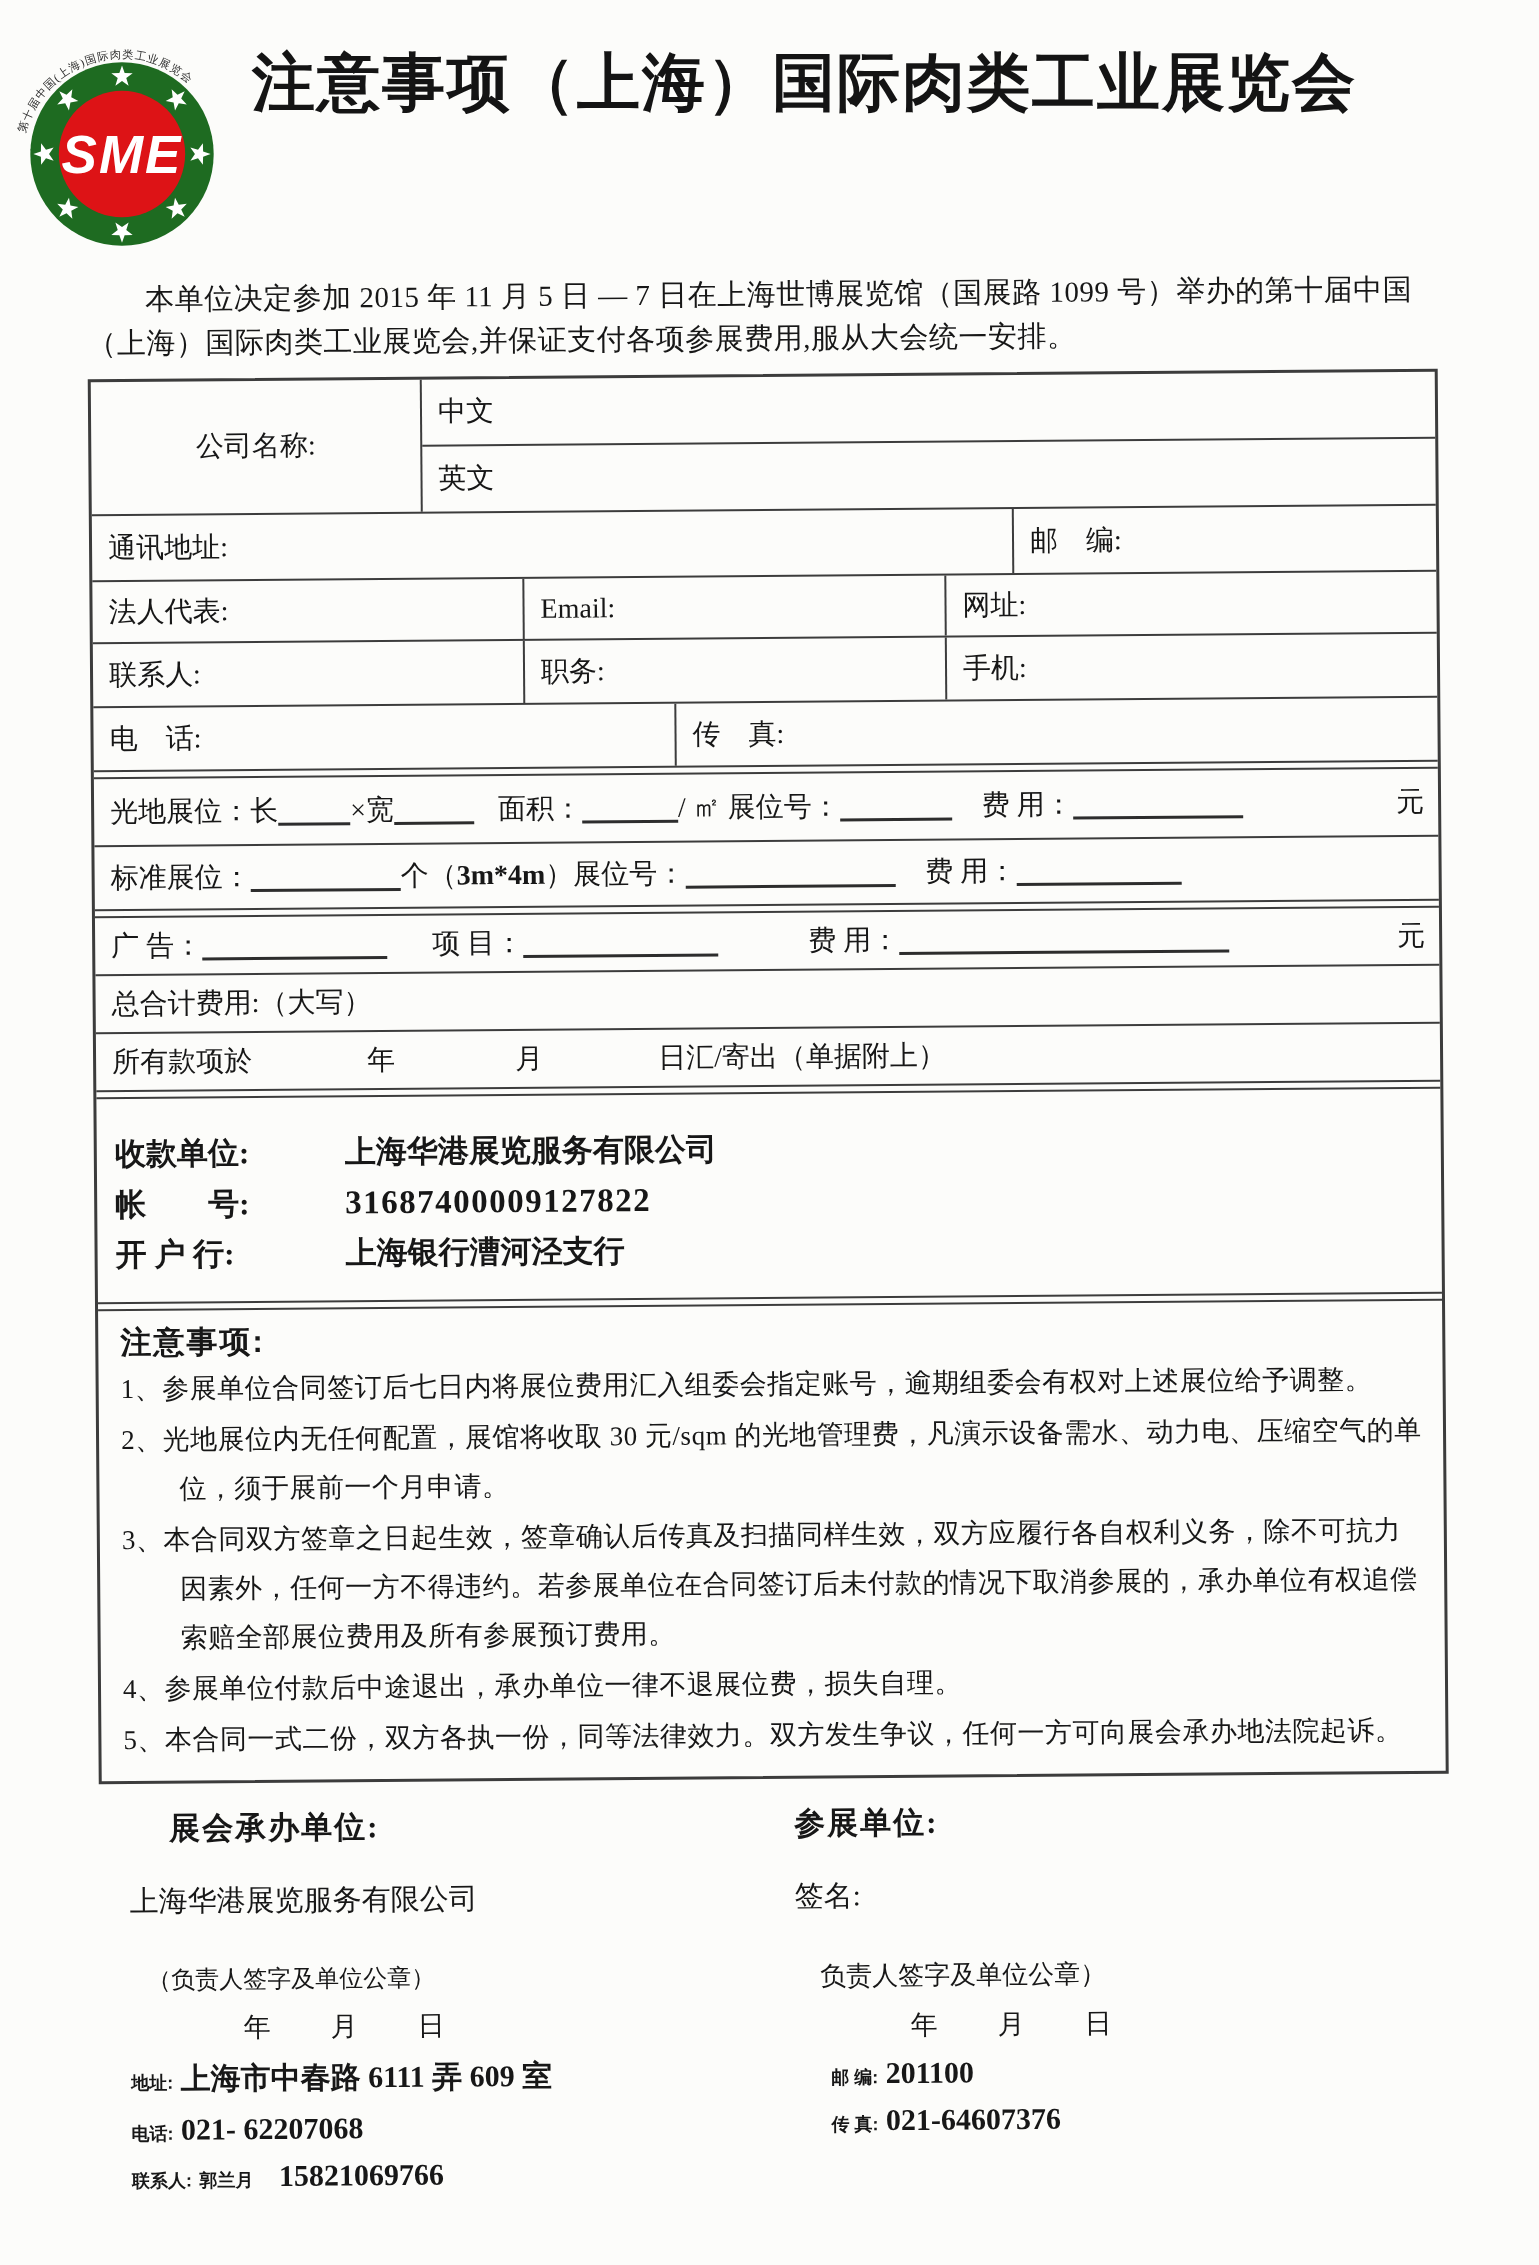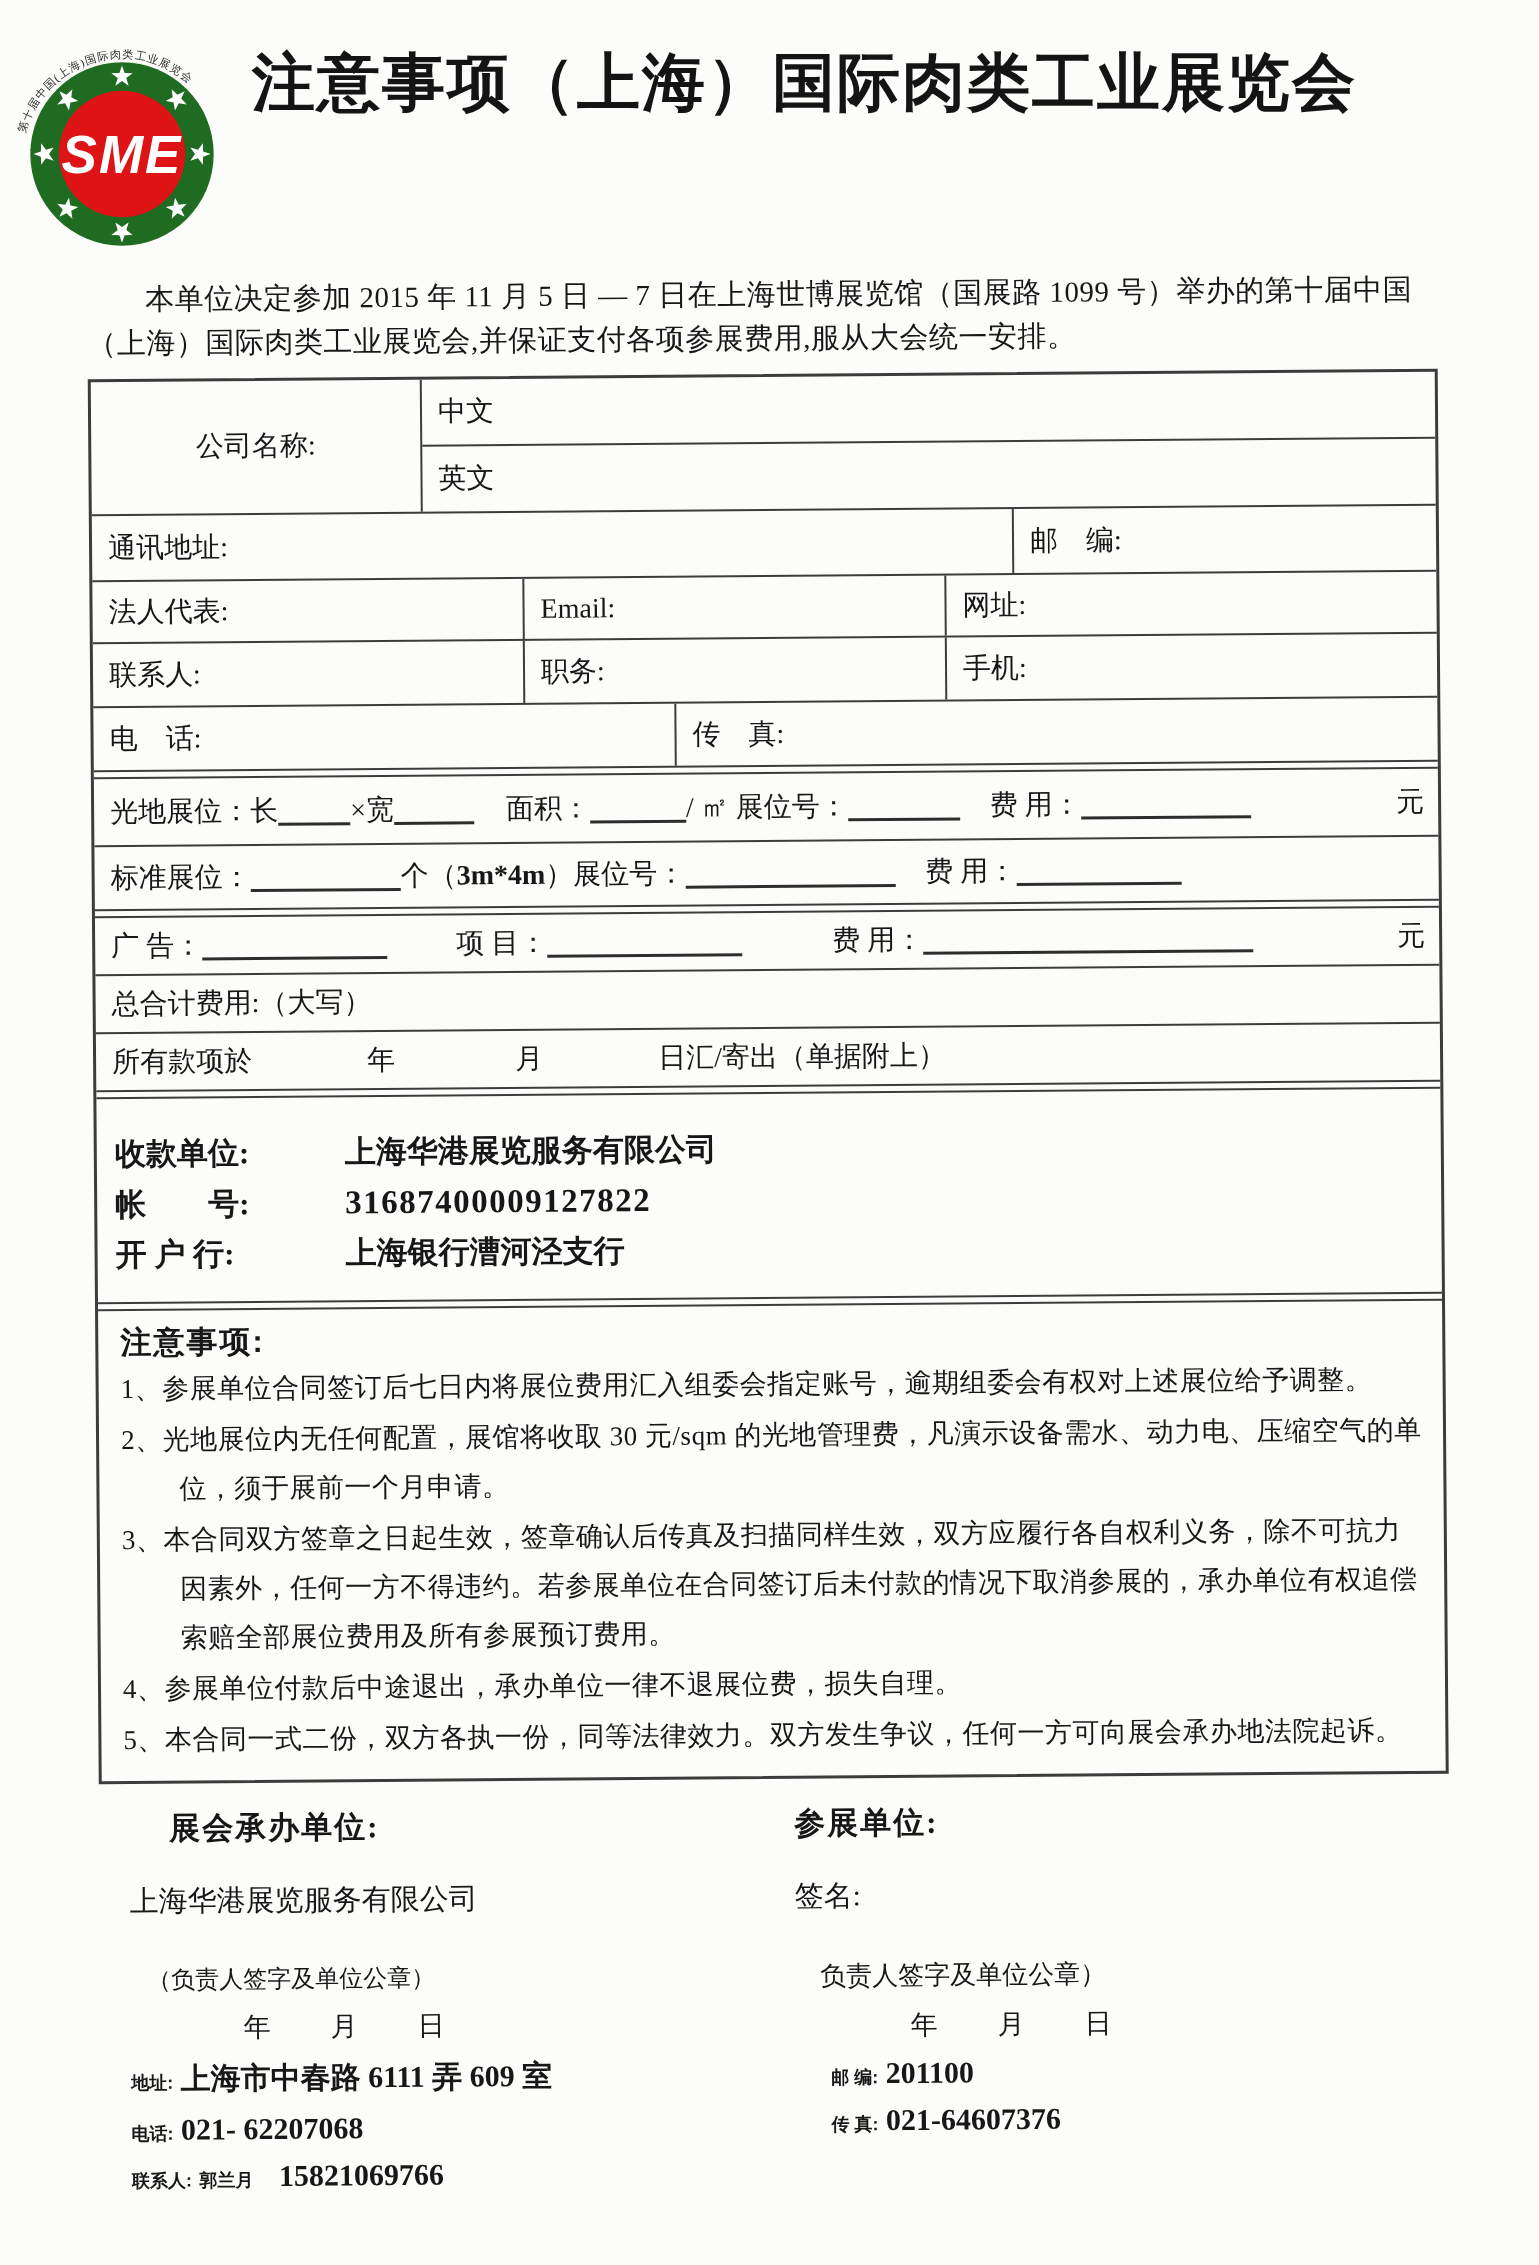--- a/index.html
+++ b/index.html
@@ -46,21 +46,21 @@
   .vstack { flex:1; display:flex; flex-direction:column; border-left:2px solid #3c3c3c; }
   .subrow { height:65px; line-height:63px; padding-left:16px; }
   .subrow.bt { border-top:2px solid #3c3c3c; }
   .line-row { padding-left:16px; padding-right:14px; white-space:nowrap; }
   .bl { display:inline-block; border-bottom:3px solid #2d2d2d; position:relative; top:6px; }
   .b72{width:72px}.b80{width:80px}.b96{width:96px}.b112{width:112px}.b170{width:170px}
   .b150{width:150px}.b210{width:210px}.b165{width:165px}
   .b185{width:185px}.b195{width:195px}.b330{width:330px}
   .sp { display:inline-block; }
   .sp115{width:115px}.sp120{width:120px}
-  .ml24{margin-left:32px}.ml30{margin-left:30px}.ml45{margin-left:69px}.ml90{margin-left:90px}
+  .ml24{margin-left:24px}.ml30{margin-left:30px}.ml45{margin-left:45px}.ml90{margin-left:90px}
   .yuan { float:right; line-height:inherit; }
   .bold { font-weight:700; }
   
   .pay { padding:30px 20px 22px 18px; }
   .pay-line { font-size:31px; font-weight:700; line-height:50px; white-space:nowrap; }
   .pay-label { display:inline-block; width:230px; }
   .pay-acct { font-size:33px; letter-spacing:1.5px; }
   
   .notice { padding:12px 16px 16px 22px; }
   .notice-title { font-size:31px; font-weight:700; letter-spacing:2px; line-height:40px;

